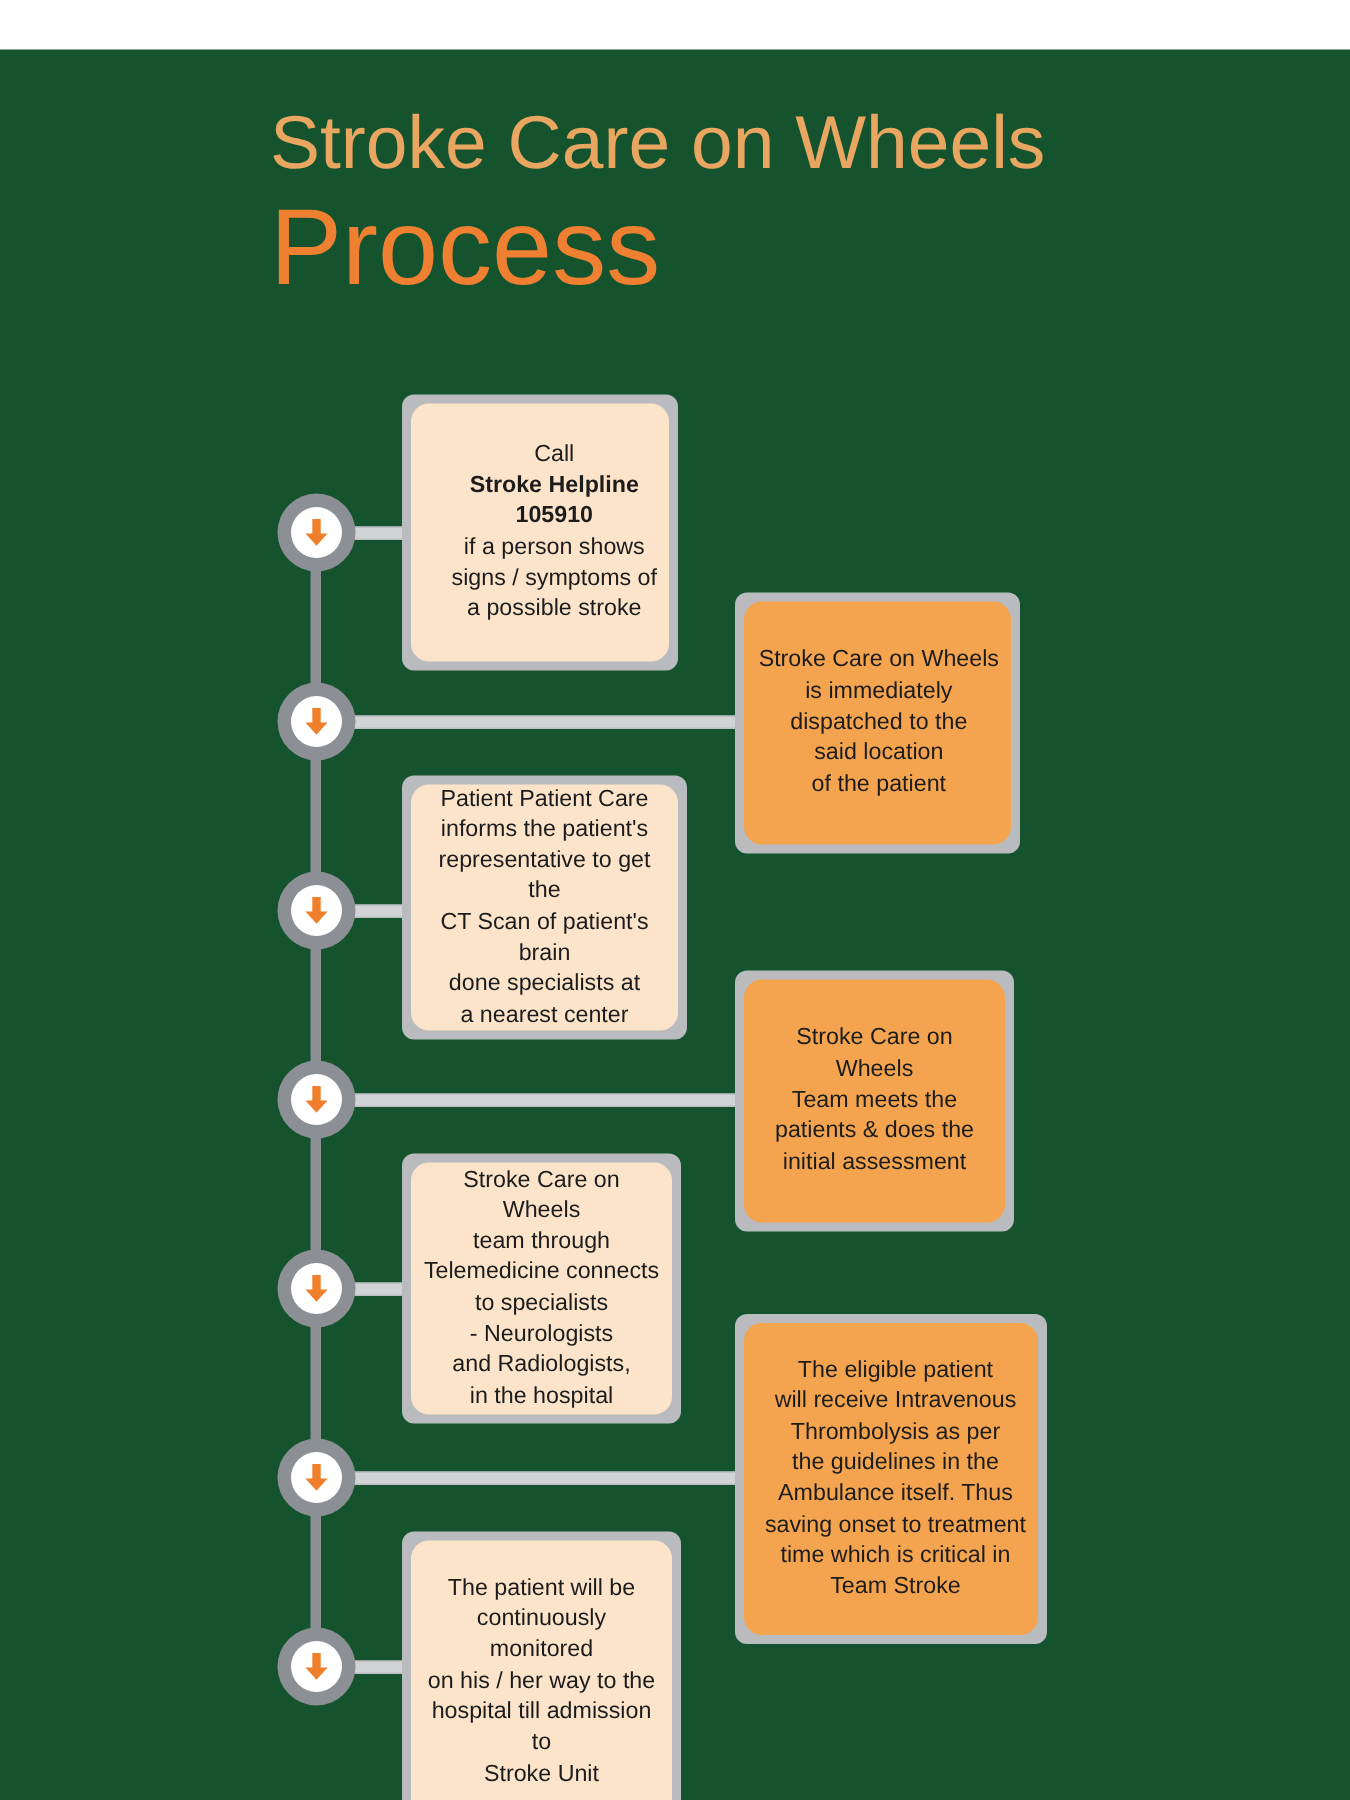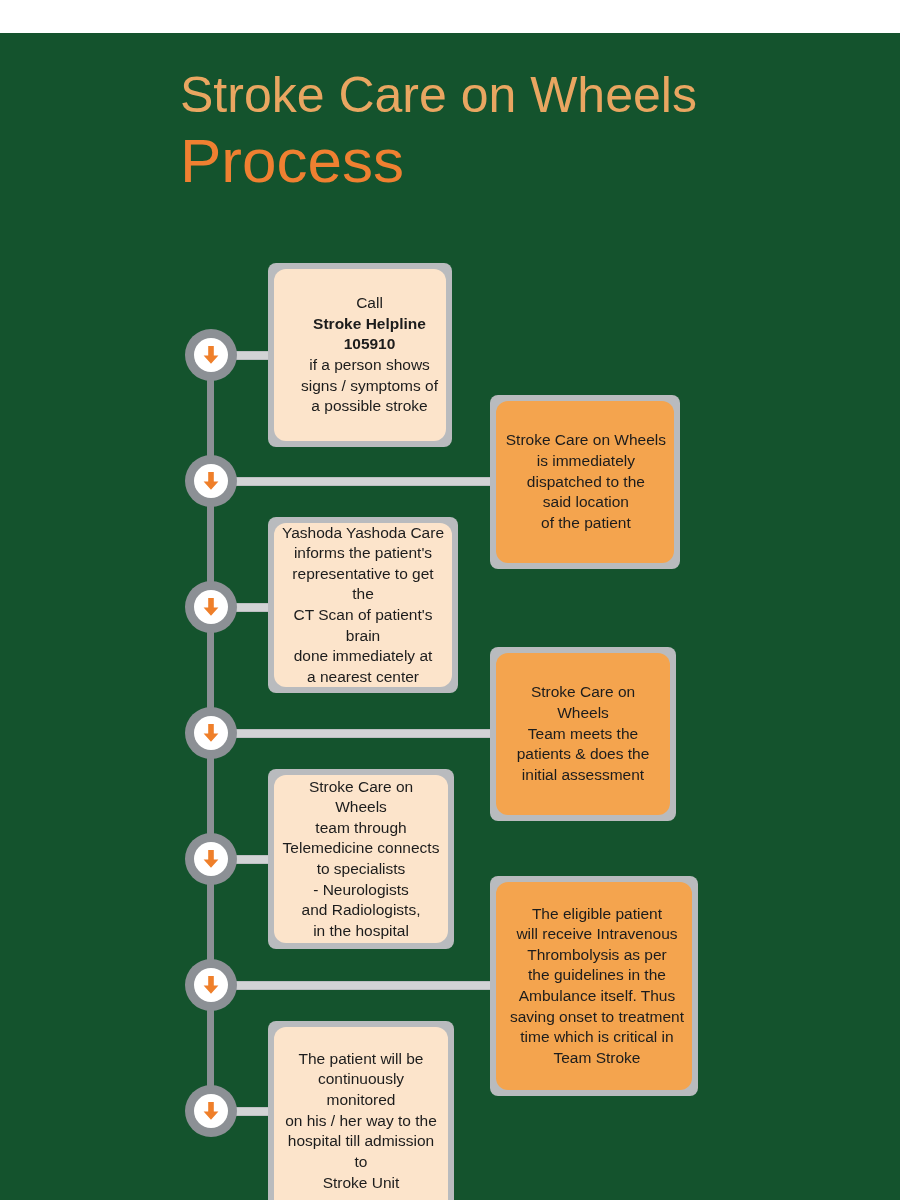--- a/index.html
+++ b/index.html
@@ -29,21 +29,21 @@
   }
   .title-line1 {
     font-size: 50px;
     line-height: 1.05;
     font-weight: 400;
     color: #e9a661;
     letter-spacing: 0px;
     white-space: nowrap;
   }
   .title-line2 {
-    font-size: 62px;
+    font-size: 72px;
     line-height: 1.05;
     font-weight: 400;
     color: #ef8031;
     margin-top: 6px;
     white-space: nowrap;
   }
 
   
   .timeline-stem {
     position: absolute;
@@ -149,21 +149,21 @@
       </div>
       <div class="connector" style="left: 232.5px; width: 259.5px; top: 444px;"></div>
       <div class="step-box accent" style="left: 490px; top: 362px; width: 190px; height: 174px;">
         <div class="box-face">
           <div class="box-text"><div>Stroke Care on Wheels</div><div>is immediately</div><div>dispatched to the</div><div>said location</div><div>of the patient</div></div>
         </div>
       </div>
       <div class="connector" style="left: 232.5px; width: 37.5px; top: 570px;"></div>
       <div class="step-box light" style="left: 268px; top: 484px; width: 190px; height: 176px;">
         <div class="box-face">
-          <div class="box-text"><div>Yashoda Yashoda Care</div><div>informs the patient's</div><div>representative to get the</div><div>CT Scan of patient's brain</div><div>done immediately at</div><div>a nearest center</div></div>
+          <div class="box-text"><div>Patient Patient Care</div><div>informs the patient's</div><div>representative to get the</div><div>CT Scan of patient's brain</div><div>done specialists at</div><div>a nearest center</div></div>
         </div>
       </div>
       <div class="connector" style="left: 232.5px; width: 259.5px; top: 696px;"></div>
       <div class="step-box accent" style="left: 490px; top: 614px; width: 186px; height: 174px;">
         <div class="box-face">
           <div class="box-text"><div>Stroke Care on Wheels</div><div>Team meets the</div><div>patients &amp; does the</div><div>initial assessment</div></div>
         </div>
       </div>
       <div class="connector" style="left: 232.5px; width: 37.5px; top: 822px;"></div>
       <div class="step-box light" style="left: 268px; top: 736px; width: 186px; height: 180px;">

